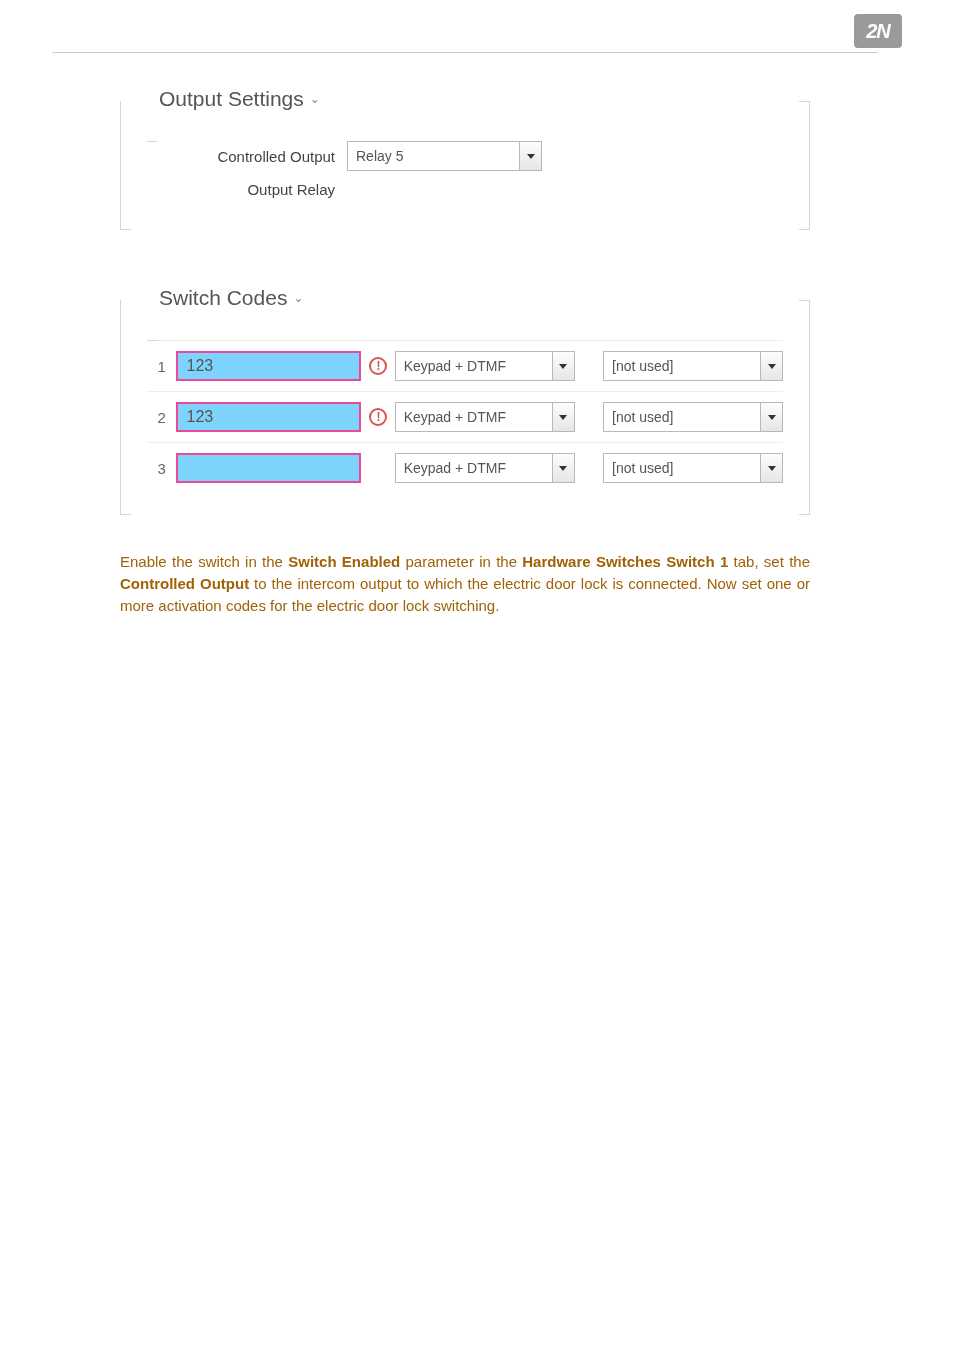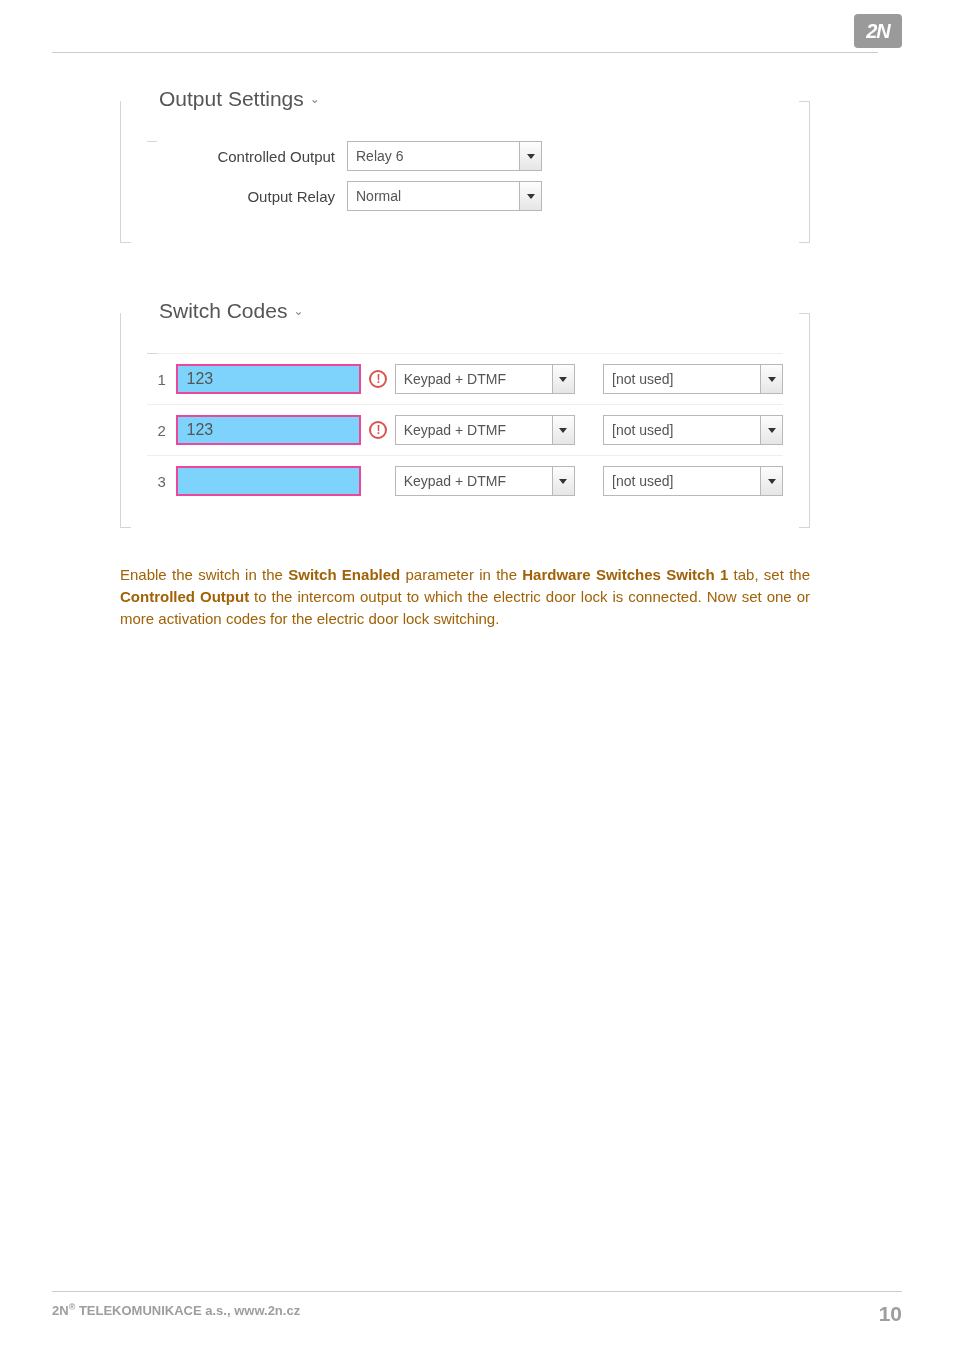--- a/index.html
+++ b/index.html
@@ -221,35 +221,29 @@
       <span class="corner-tr"></span>
         <span class="corner-br"></span>
       <div class="fs-title">
         <span>Output Settings</span>
         <span class="chev">⌄</span>
       </div>
 
       <div class="form-row">
         <div class="form-label">Controlled Output</div>
         <div class="select-box">
-          <div class="select-text">Relay 6</div>
+          <div class="select-text">Relay 5</div>
           <div class="select-btn">
               <div class="tri"></div>
             </div>
         </div>
       </div>
 
       <div class="form-row">
         <div class="form-label">Output Relay</div>
-        <div class="select-box">
-          <div class="select-text">Normal</div>
-          <div class="select-btn">
-              <div class="tri"></div>
-            </div>
-        </div>
       </div>
     </div>
 
     <div class="fieldset" style="margin-bottom:20px;">
       <span class="corner-tr"></span>
         <span class="corner-br"></span>
       <div class="fs-title">
         <span>Switch Codes</span>
         <span class="chev">⌄</span>
       </div>
@@ -326,19 +320,13 @@
           </div>
         </div>
     </div>
 
     <div class="paragraph">
       <span>Enable the switch in the </span><b>Switch Enabled</b><span> parameter in the </span><b>Hardware  Switches  Switch 1</b><span> tab, set the </span><b>Controlled Output</b><span> to the intercom output to which the electric door lock is connected. Now set one or more activation codes for the electric door lock switching.</span>
     </div>
 
   </div>
 
-  <div class="footer">
-    <div class="footer-left">
-      <span>2N</span><sup>®</sup><span> TELEKOMUNIKACE a.s., www.2n.cz</span>
-    </div>
-    <div class="page-num">10</div>
-  </div>
 </div>
 
 </body></html>

